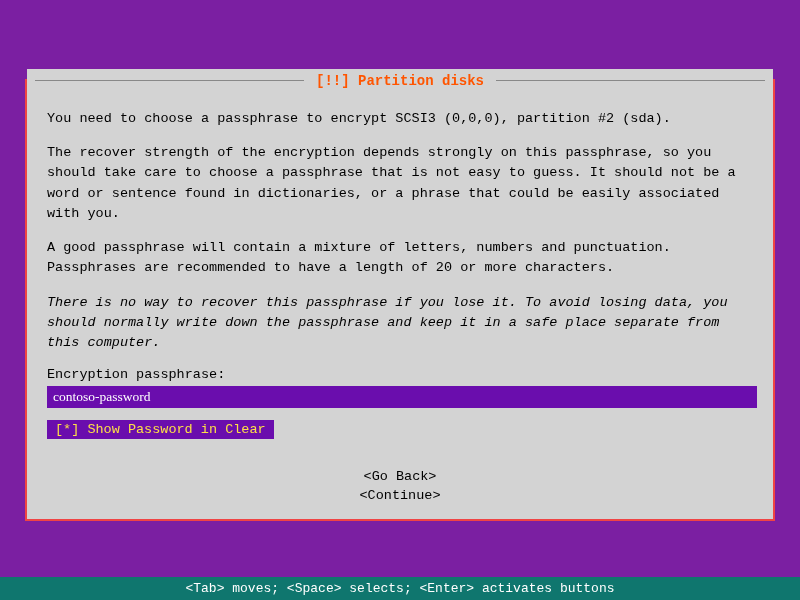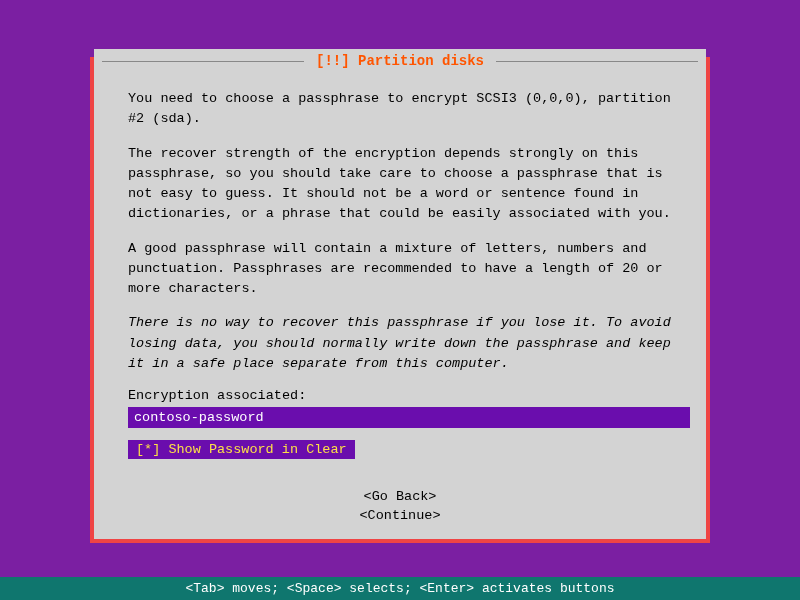--- a/index.html
+++ b/index.html
@@ -26,23 +26,23 @@
       height: 600px;
       background-color: #7b1fa2;
       position: relative;
       display: flex;
       flex-direction: column;
       align-items: center;
       justify-content: center;
     }
 
     .dialog-box {
-      width: 620px;
+      width: 750px;
       background-color: #d3d3d3;
-      border: 4px solid #ef4444;
+      border: 2px solid #ef4444;
       position: relative;
       padding: 0;
     }
 
     .dialog-title-bar {
       display: flex;
       align-items: center;
       justify-content: center;
       background-color: #d3d3d3;
       padding: 4px 0;
@@ -63,21 +63,20 @@
       font-weight: bold;
       font-size: 14px;
       white-space: nowrap;
       padding: 0 4px;
     }
 
     .dialog-content {
       padding: 16px 16px 16px 20px;
       background-color: #d3d3d3;
       color: #000;
-      margin-left: 14px;
     }
 
     .dialog-content p {
       margin-bottom: 14px;
       line-height: 1.5;
       font-size: 13.5px;
     }
 
     .dialog-content p:last-of-type {
       margin-bottom: 0;
@@ -94,21 +93,21 @@
       margin-bottom: 8px;
     }
 
     .passphrase-input {
       display: block;
       width: 100%;
       background-color: #6a0dad;
       color: #fff;
       border: none;
       outline: none;
-      font-family: Liberation Mono, monospace;
+      font-family: Liberation Serif, serif;
       font-size: 13.5px;
       padding: 3px 6px;
       cursor: text;
     }
 
     .show-password-btn {
       display: inline-block;
       background-color: #6a0dad;
       color: #fde047;
       padding: 2px 8px;
@@ -163,21 +162,21 @@
       <span class="dialog-title-text">[!!] Partition disks</span>
       <div class="dialog-title-line"></div>
     </div>
 
     <div class="dialog-content">
       <p>You need to choose a passphrase to encrypt SCSI3 (0,0,0), partition #2 (sda).</p>
       <p>The recover strength of the encryption depends strongly on this passphrase, so you should take care to choose a passphrase that is not easy to guess. It should not be a word or sentence found in dictionaries, or a phrase that could be easily associated with you.</p>
       <p>A good passphrase will contain a mixture of letters, numbers and punctuation. Passphrases are recommended to have a length of 20 or more characters.</p>
       <p>There is no way to recover this passphrase if you lose it. To avoid losing data, you should normally write down the passphrase and keep it in a safe place separate from this computer.</p>
 
-      <div class="label-encryption">Encryption associated:</div>
+      <div class="label-encryption">Encryption passphrase:</div>
       <div class="input-row">
         <input class="passphrase-input" type="text" value="contoso-password" style="">
       </div>
       <div>
         <button class="show-password-btn">[*] Show Password in Clear</button>
       </div>
     </div>
 
     <div class="buttons-row">
       <button class="nav-button">&lt;Go Back&gt;</button>

